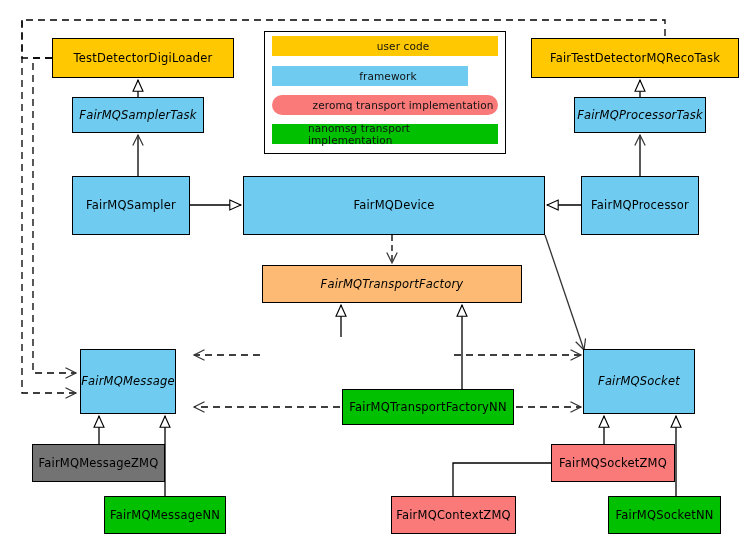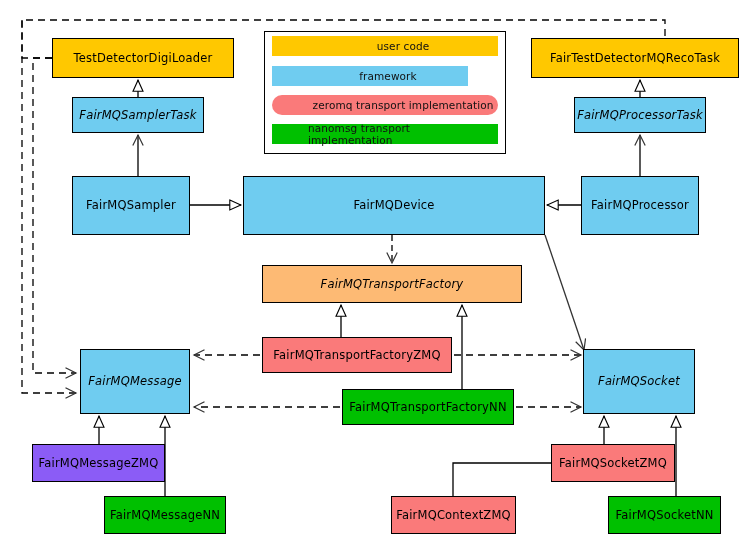--- a/index.html
+++ b/index.html
@@ -186,33 +186,30 @@
   </div>
 
   <div class="node" style="left:581px; top:176px; width:118px; height:59px; background:#6FCCF0;">
     <span>FairMQProcessor</span>
   </div>
 
   <div class="node abstract" style="left:262px; top:265px; width:260px; height:38px; background:#fdba74;">
     <span>FairMQTransportFactory</span>
   </div>
 
-  <div class="node" style="left:262px; top:337px; width:190px; height:36px; background:#FA7A7A;">
-    <span>FairMQTransportFactoryZMQ</span>
-  </div>
 
   <div class="node" style="left:342px; top:389px; width:172px; height:36px; background:#00C000;">
     <span>FairMQTransportFactoryNN</span>
   </div>
 
-  <div class="node abstract" style="left:80px; top:349px; width:110px; height:65px; background:#6FCCF0;">
+  <div class="node abstract" style="left:80px; top:349px; width:96px; height:65px; background:#6FCCF0;">
     <span>FairMQMessage</span>
   </div>
 
-  <div class="node" style="left:32px; top:444px; width:133px; height:38px; background:#8b5cf6;">
+  <div class="node" style="left:32px; top:444px; width:133px; height:38px; background:#737373;">
     <span>FairMQMessageZMQ</span>
   </div>
 
   <div class="node" style="left:104px; top:496px; width:122px; height:38px; background:#00C000;">
     <span>FairMQMessageNN</span>
   </div>
 
   <div class="node abstract" style="left:583px; top:349px; width:112px; height:65px; background:#6FCCF0;">
     <span>FairMQSocket</span>
   </div>

